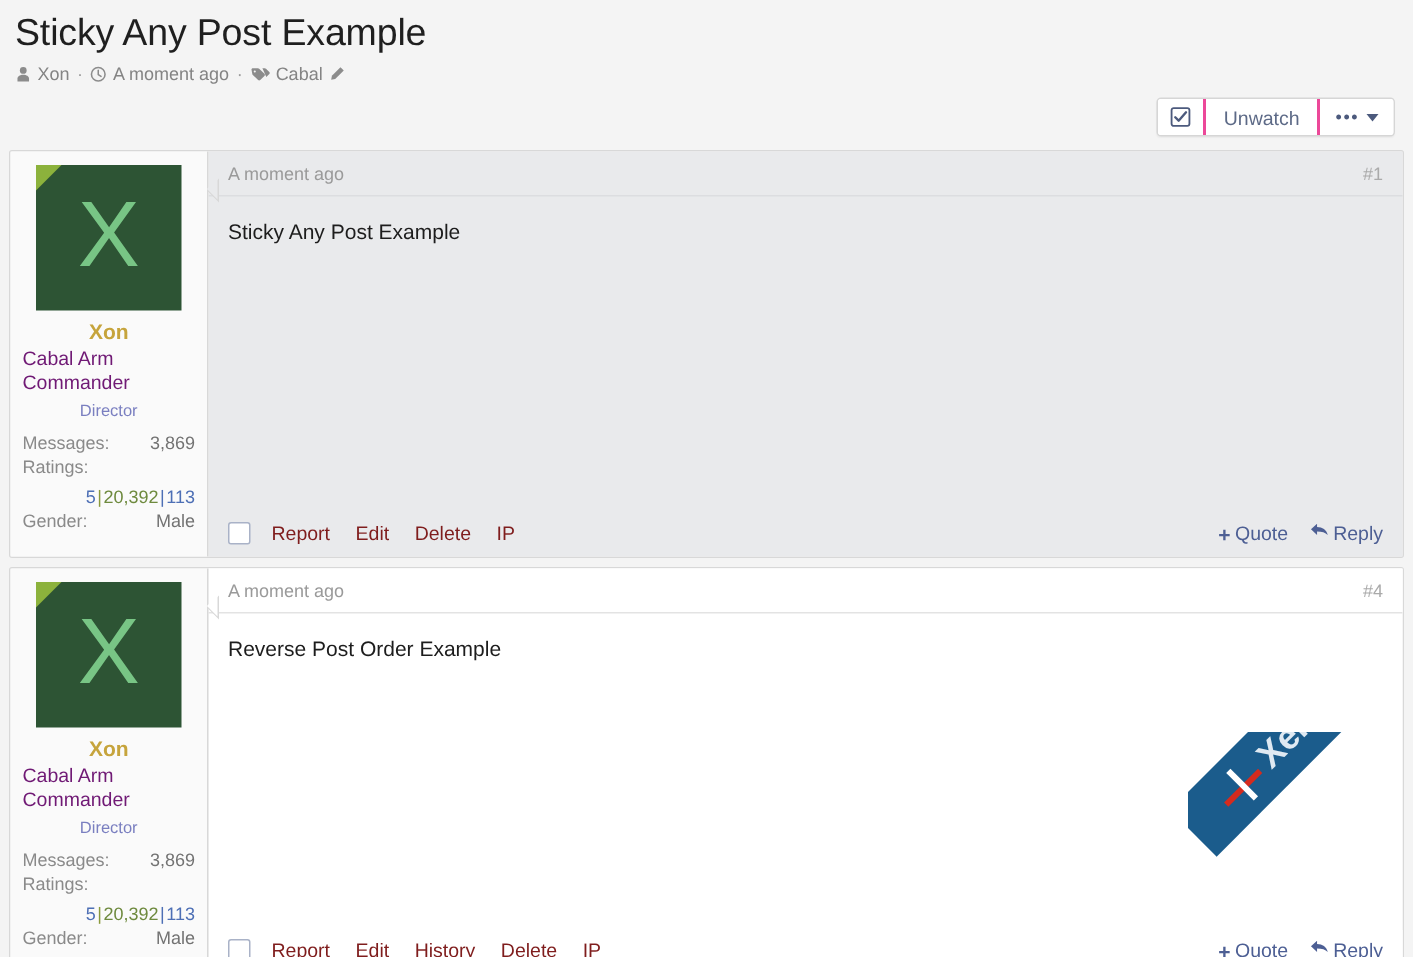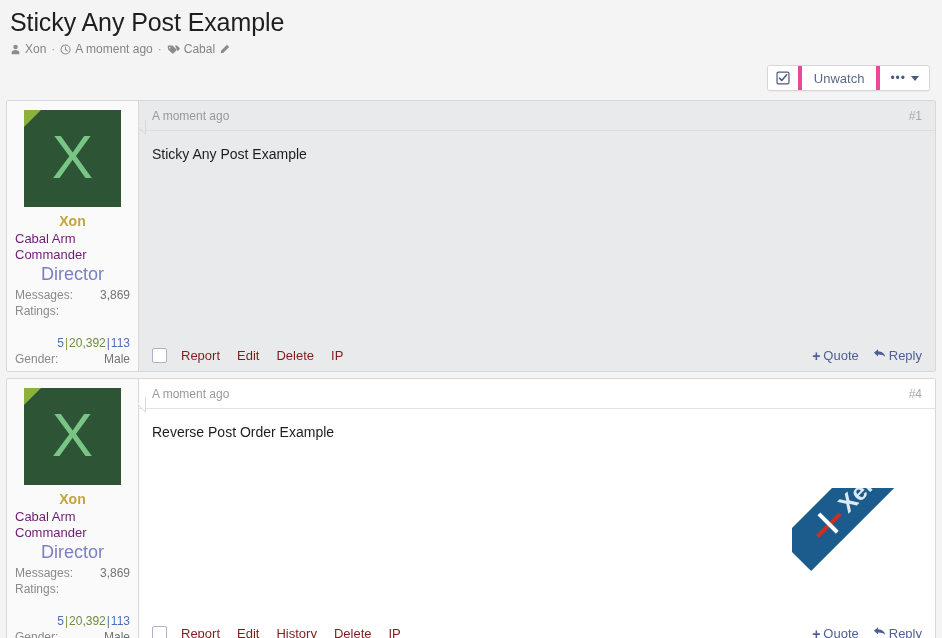--- a/index.html
+++ b/index.html
@@ -59,21 +59,21 @@
   }
   .btn {
     padding: 0 12px;
     height: 24px;
     display: flex;
     align-items: center;
     justify-content: center;
     font-size: 13px;
     color: #5d6a87;
     background: #fff;
-    border-right: 4px solid #ec4899;
+    border-right: 2px solid #ec4899;
     cursor: pointer;
     white-space: nowrap;
   }
   .btn:last-child { border-right: none; }
   .btn-check { padding: 0 8px; }
   .btn-more { padding: 0 10px; color: #5b6casdf; }
   .dots { letter-spacing: 1px; font-size: 12px; color: #4c5a7d; }
   .caret {
     width: 0; height: 0;
     border-left: 4px solid transparent;
@@ -148,39 +148,39 @@
   .usertitle {
     text-align: left;
     color: #701a75;
     font-size: 13px;
     line-height: 16px;
     margin-top: 1px;
   }
   .userbanner {
     text-align: center;
     color: #7a7fc0;
-    font-size: 18px;
+    font-size: 11px;
     line-height: 17px;
     margin-top: 3px;
   }
   .stats {
     margin-top: 4px;
     font-size: 12px;
     line-height: 16px;
   }
   .stat-row {
     display: flex;
     justify-content: space-between;
     align-items: baseline;
   }
   .stat-label { color: #8a8a8a; }
   .stat-val { color: #737373; }
   .ratings-line {
     text-align: right;
-    margin-top: 16px;
+    margin-top: 4px;
   }
   .r1 { color: #4d6fb5; }
   .rsep1 { color: #8a9a3c; padding: 0 1px; }
   .r2 { color: #6e8a3e; }
   .rsep2 { color: #4d6fb5; padding: 0 1px; }
   .r3 { color: #4d6fb5; }
 
   .post-arrow {
     position: absolute;
     top: 18px;

